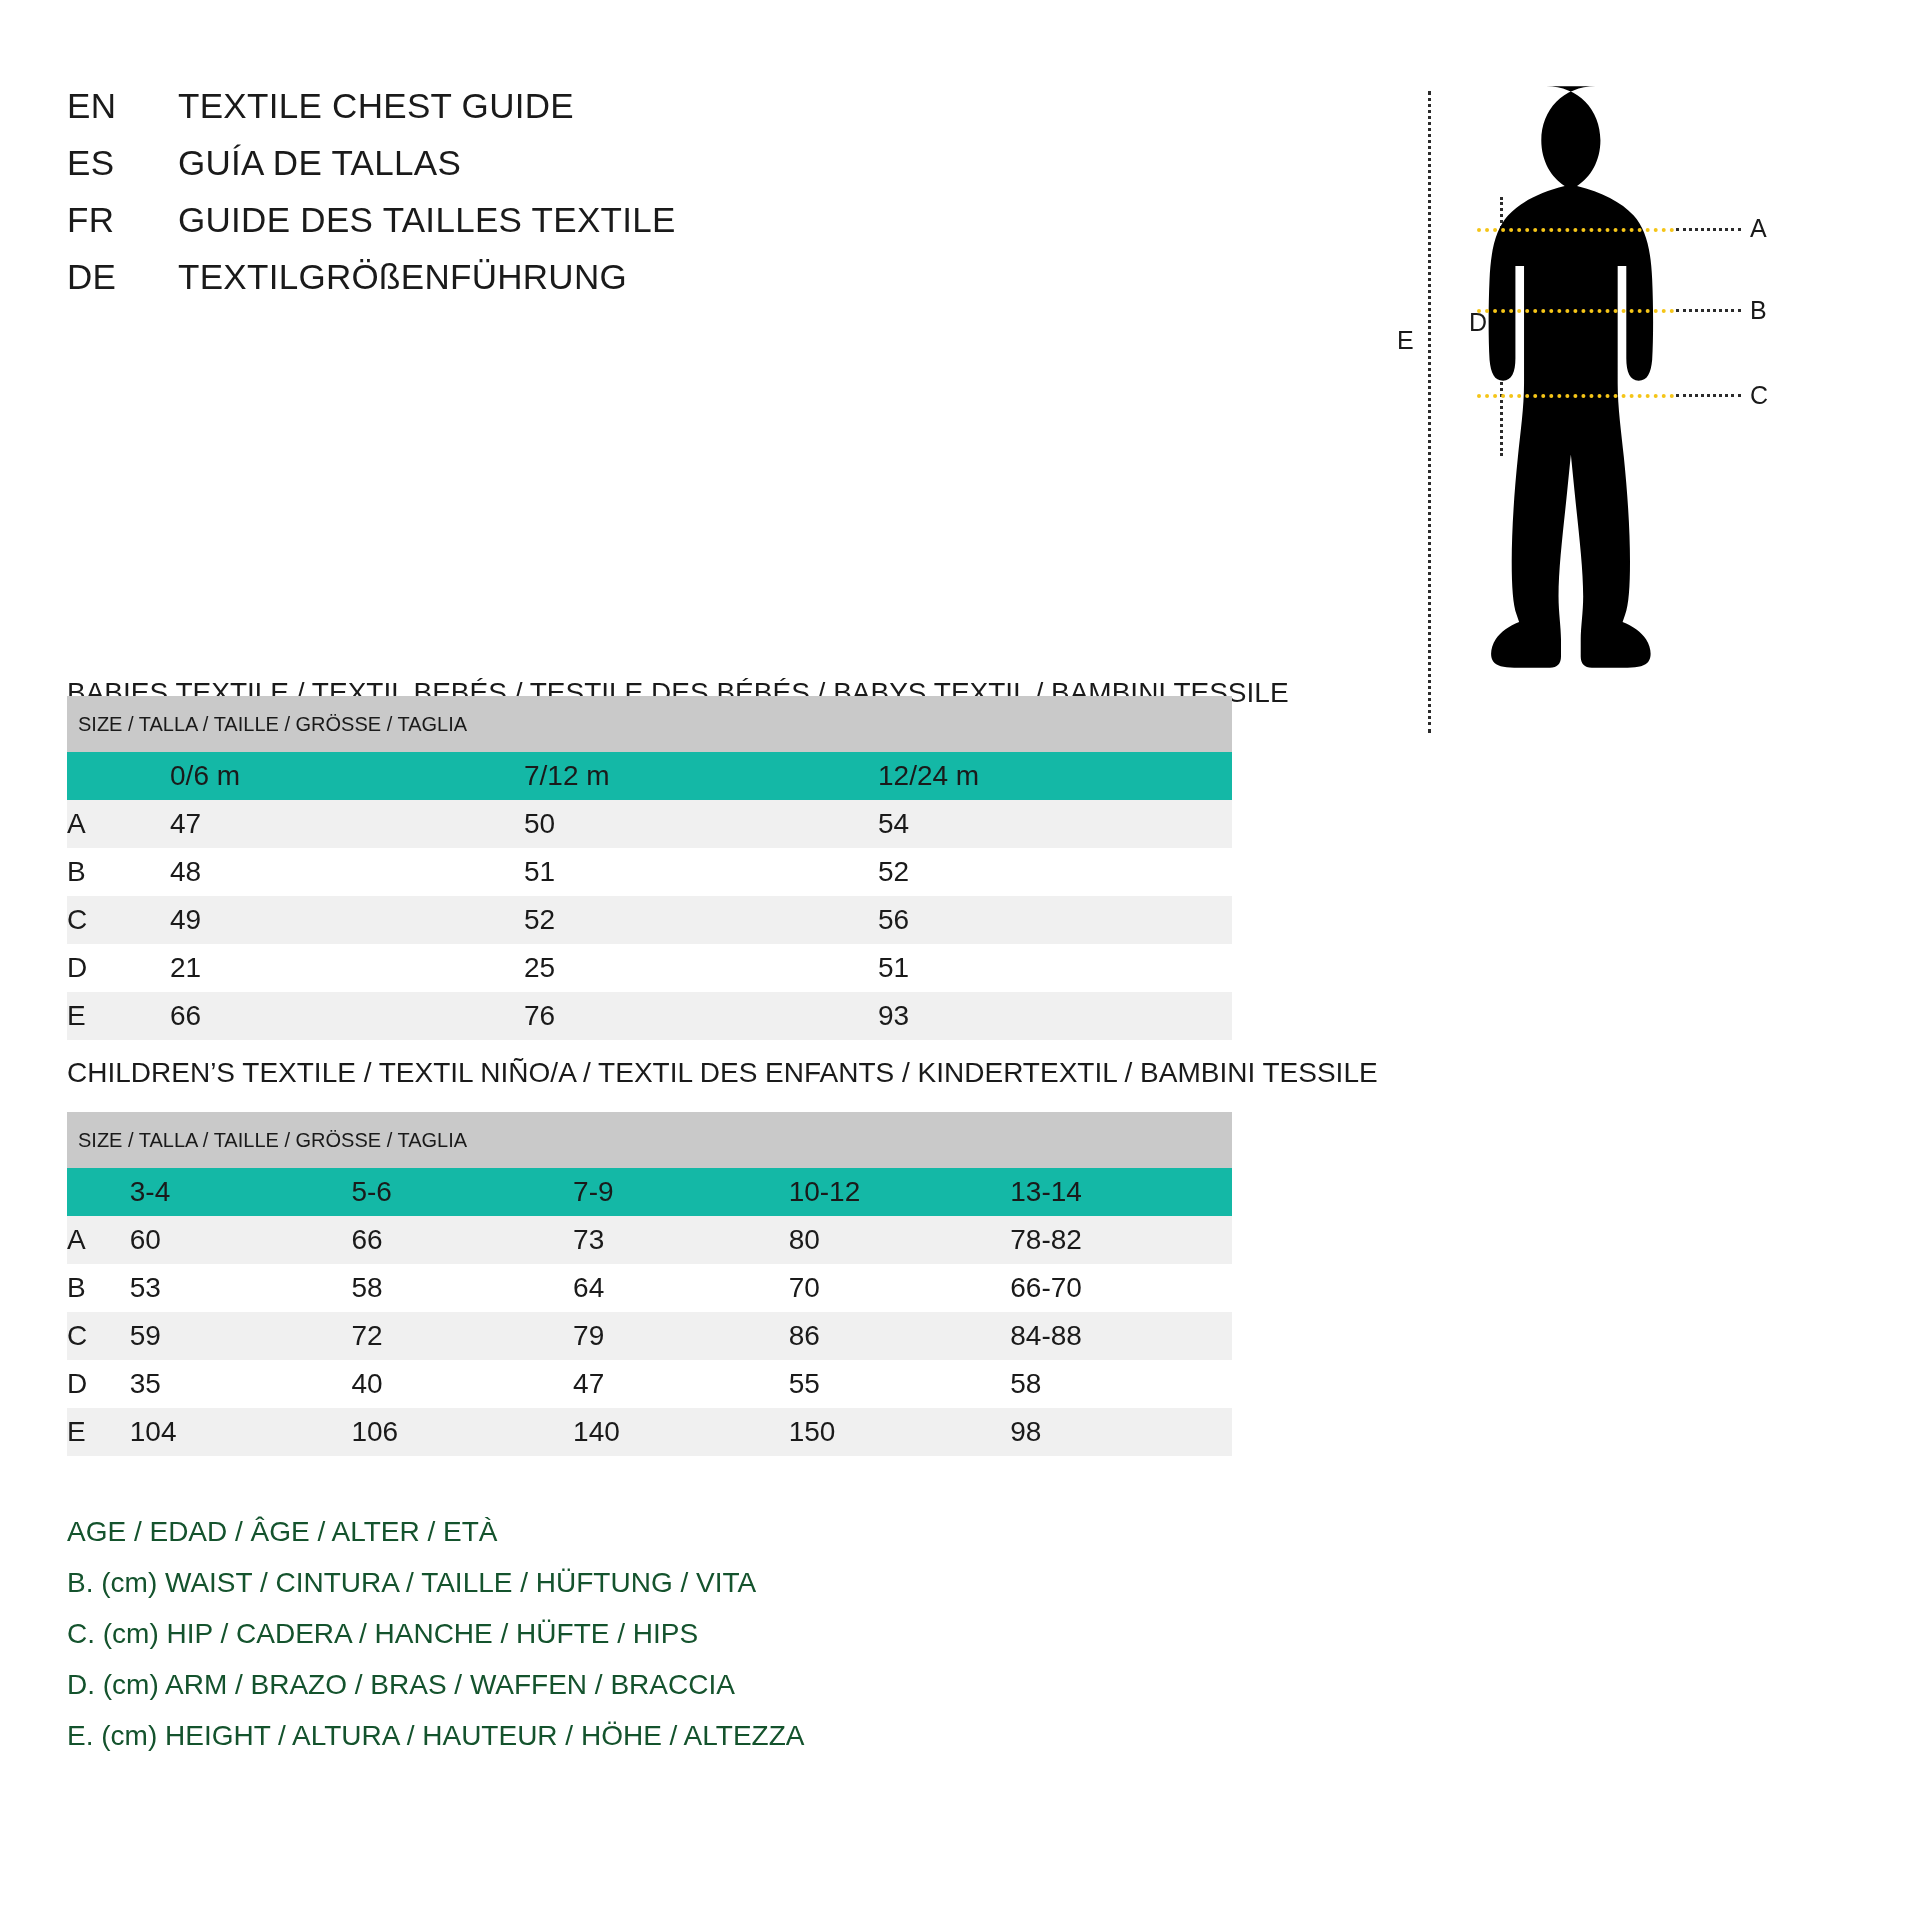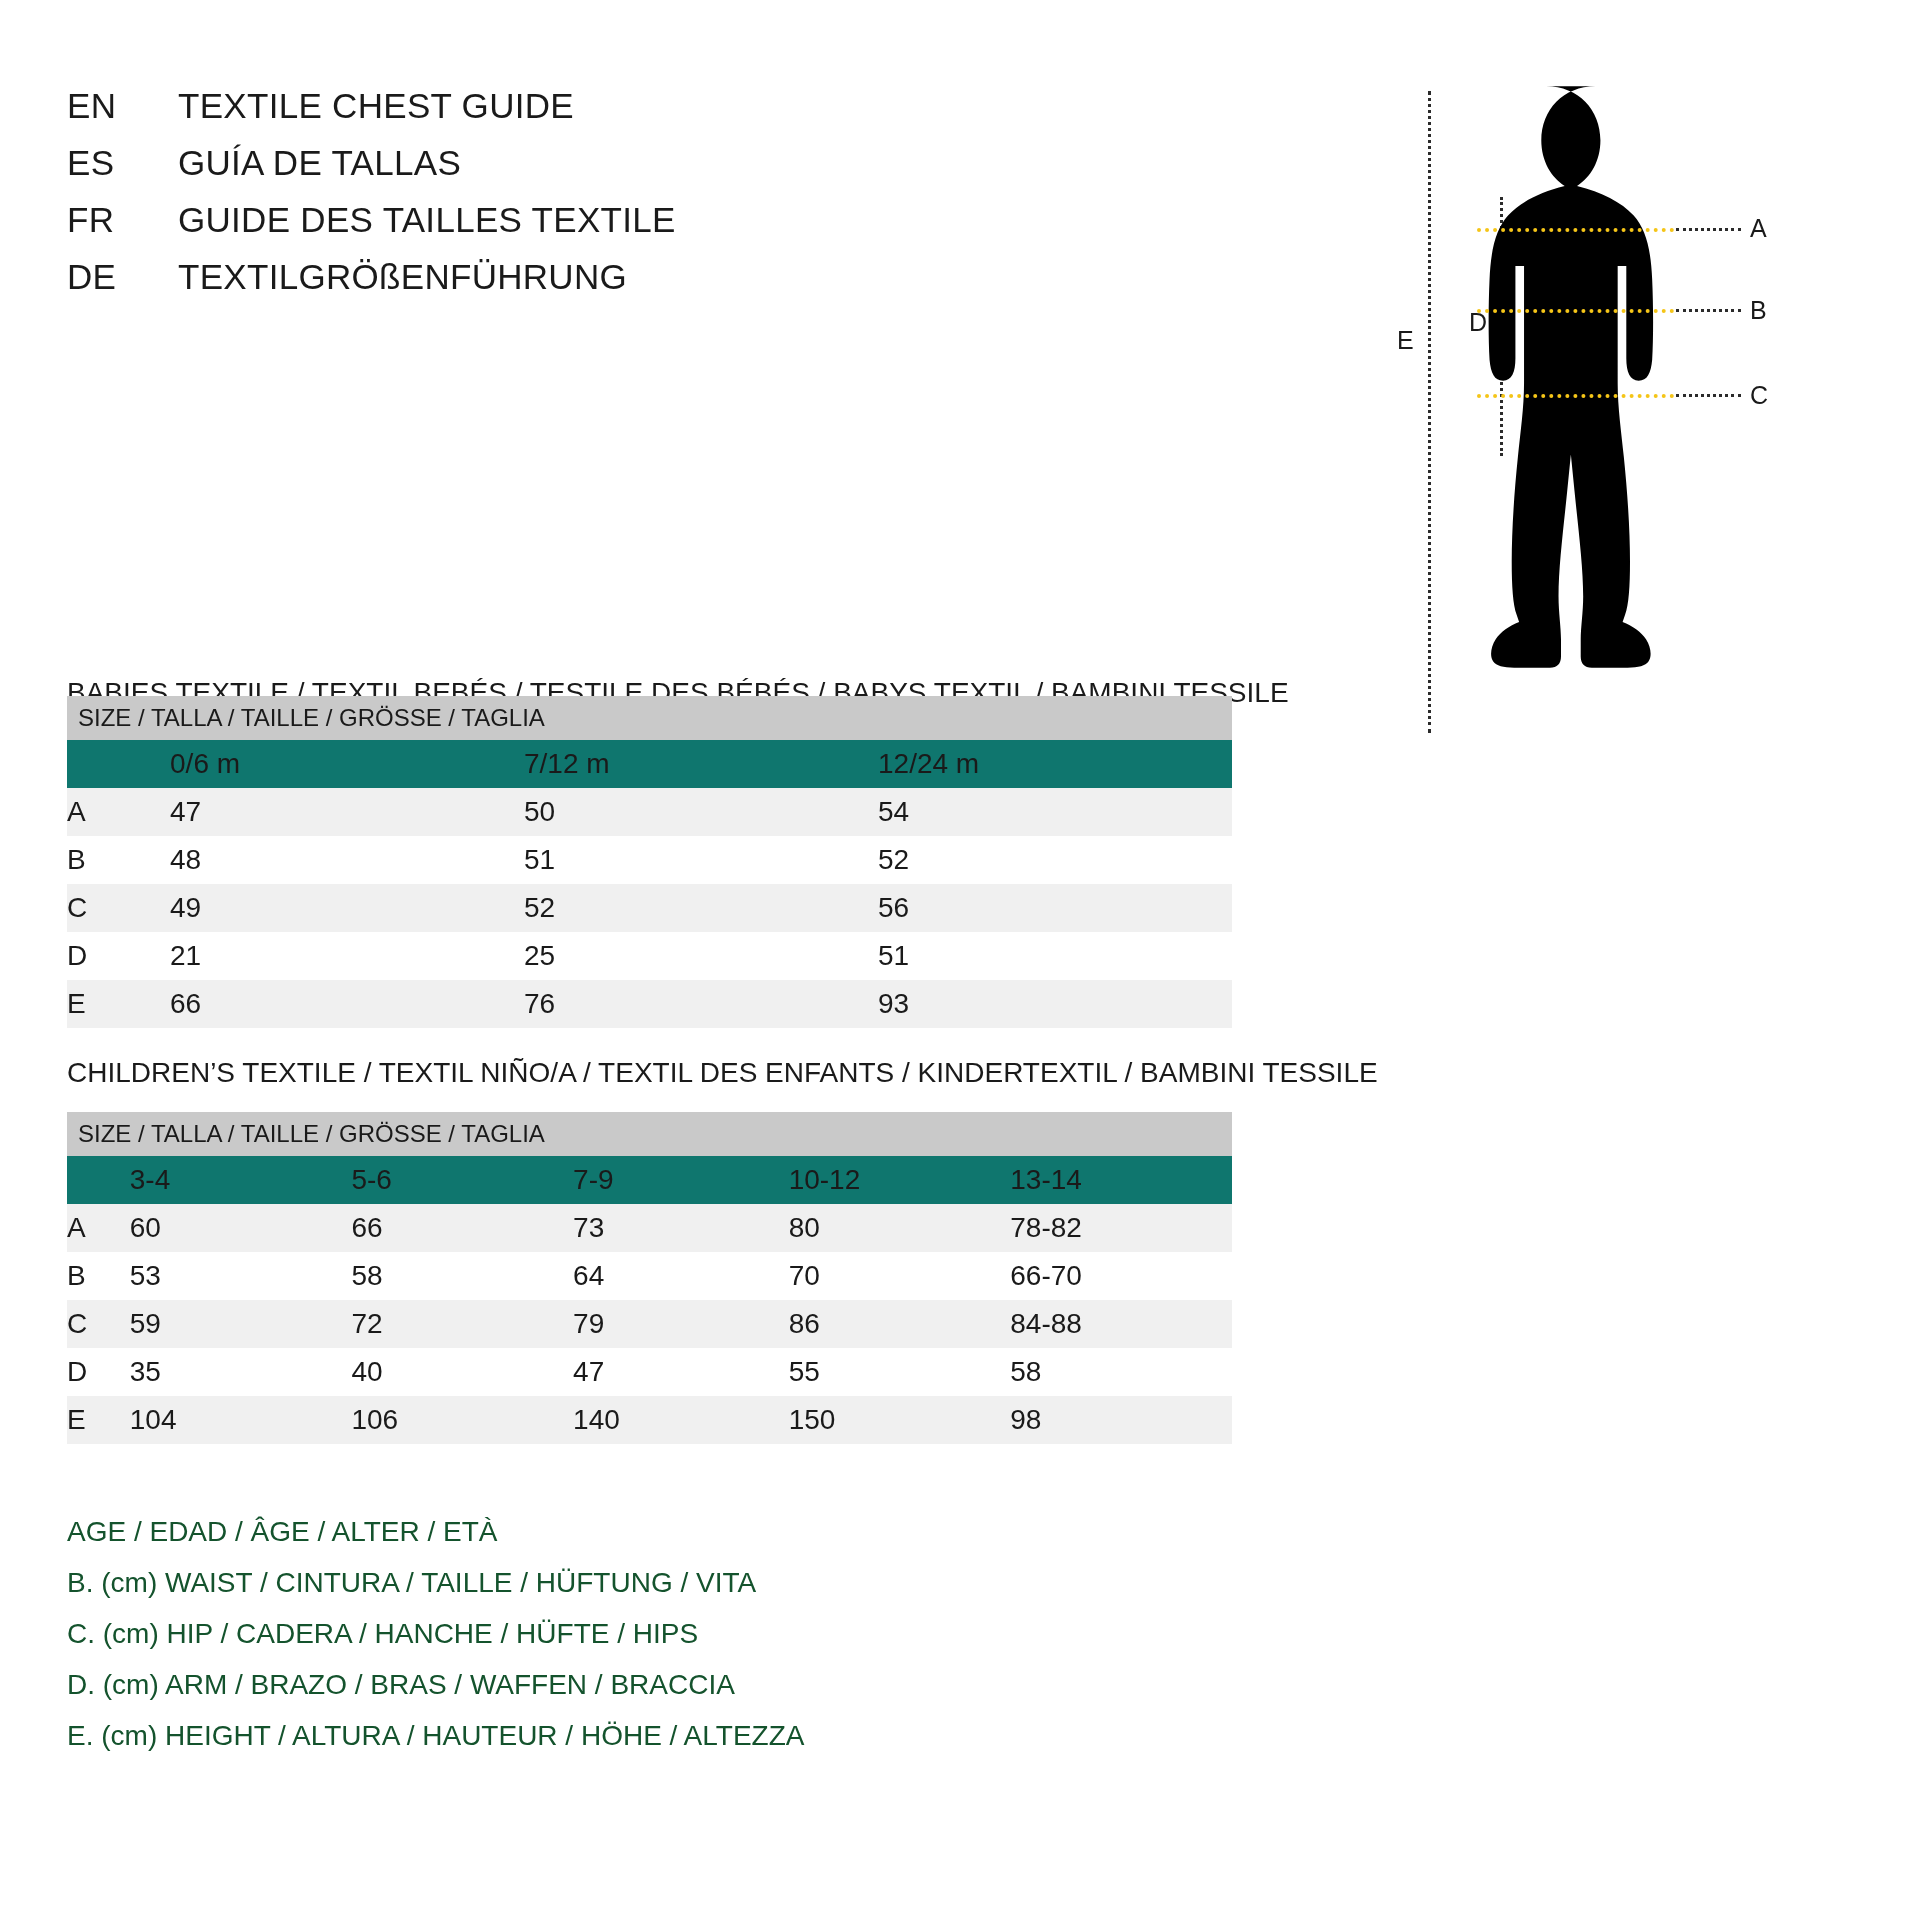--- a/index.html
+++ b/index.html
@@ -92,26 +92,26 @@
     font-size: 28px;
     color: #1a1a1a;
   }
   .size-table td, .size-table th {
     padding: 0;
     font-weight: normal;
     text-align: left;
   }
   .table-banner td {
     background: #c9c9c9;
-    height: 44px;
-    font-size: 24px;
+    height: 56px;
+    font-size: 20px;
     padding-left: 11px;
   }
   .hdr-row td {
-    background: #0f766e;
+    background: #14b8a6;
     height: 48px;
   }
   .data-row td {
     height: 48px;
   }
   .data-row.shade td {
     background: #f0f0f0;
   }
   .data-row.plain td {
     background: #ffffff;

